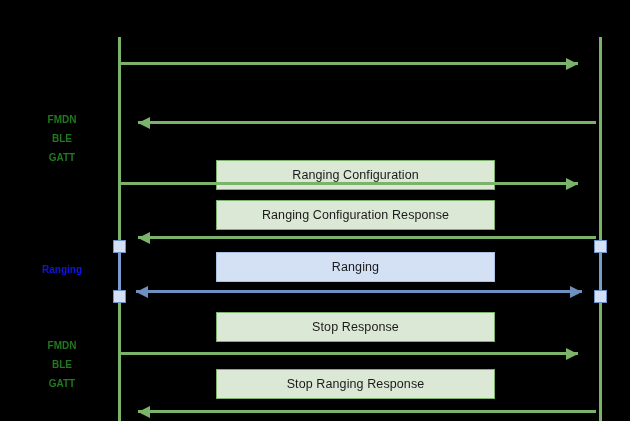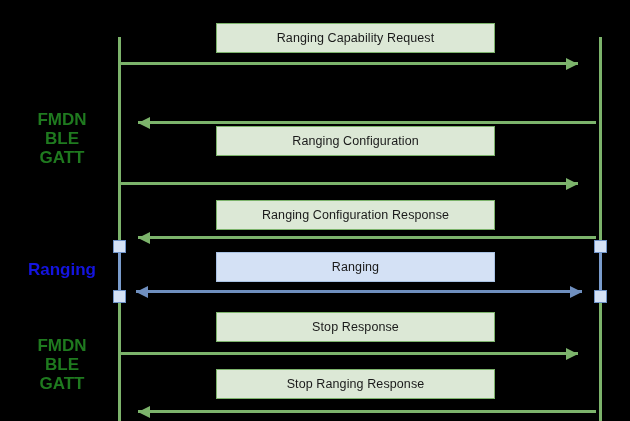--- a/index.html
+++ b/index.html
@@ -73,21 +73,21 @@
     border-bottom:6px solid transparent;
     border-right:12px solid #7cb36b;
   }
   .head-right.blue{ border-left-color:#6f8fbf; }
   .head-left.blue{ border-right-color:#6f8fbf; }
   
   .phase-label{
     position:absolute;
     width:96px;
     text-align:center;
-    font-size:17px;
+    font-size:10px;
     font-weight:bold;
     line-height:19px;
   }
   .phase-green{ color:#1f7a1f; }
   .phase-blue{ color:#1414e0; }
 </style>
 </head>
 <body>
 
 <div id="canvas">
@@ -113,30 +113,27 @@
   <div class="phase-label phase-blue" style="left:14px; top:260px;">
     <div>Ranging</div>
   </div>
 
   <div class="phase-label phase-green" style="left:14px; top:336px;">
     <div>FMDN</div>
     <div>BLE</div>
     <div>GATT</div>
   </div>
 
-  <div class="msgbox green" style="top:23px;">
-    <span>Ranging Capability Request</span>
-  </div>
   <div class="arrow" style="left:121px; top:62px; width:457px;"></div>
   <div class="head head-right" style="left:566px; top:57.5px;"></div>
 
   <div class="arrow" style="left:138px; top:121px; width:458px;"></div>
   <div class="head head-left" style="left:138px; top:116.5px;"></div>
 
-  <div class="msgbox green" style="top:126px;">
+  <div class="msgbox green" style="top:160px;">
     <span>Ranging Configuration</span>
   </div>
   <div class="arrow" style="left:121px; top:182px; width:457px;"></div>
   <div class="head head-right" style="left:566px; top:177.5px;"></div>
 
   <div class="msgbox green" style="top:200px;text-align:center;">
     <span>Ranging Configuration Response</span>
   </div>
   <div class="arrow" style="left:138px; top:236px; width:458px;"></div>
   <div class="head head-left" style="left:138px; top:231.5px;"></div>

